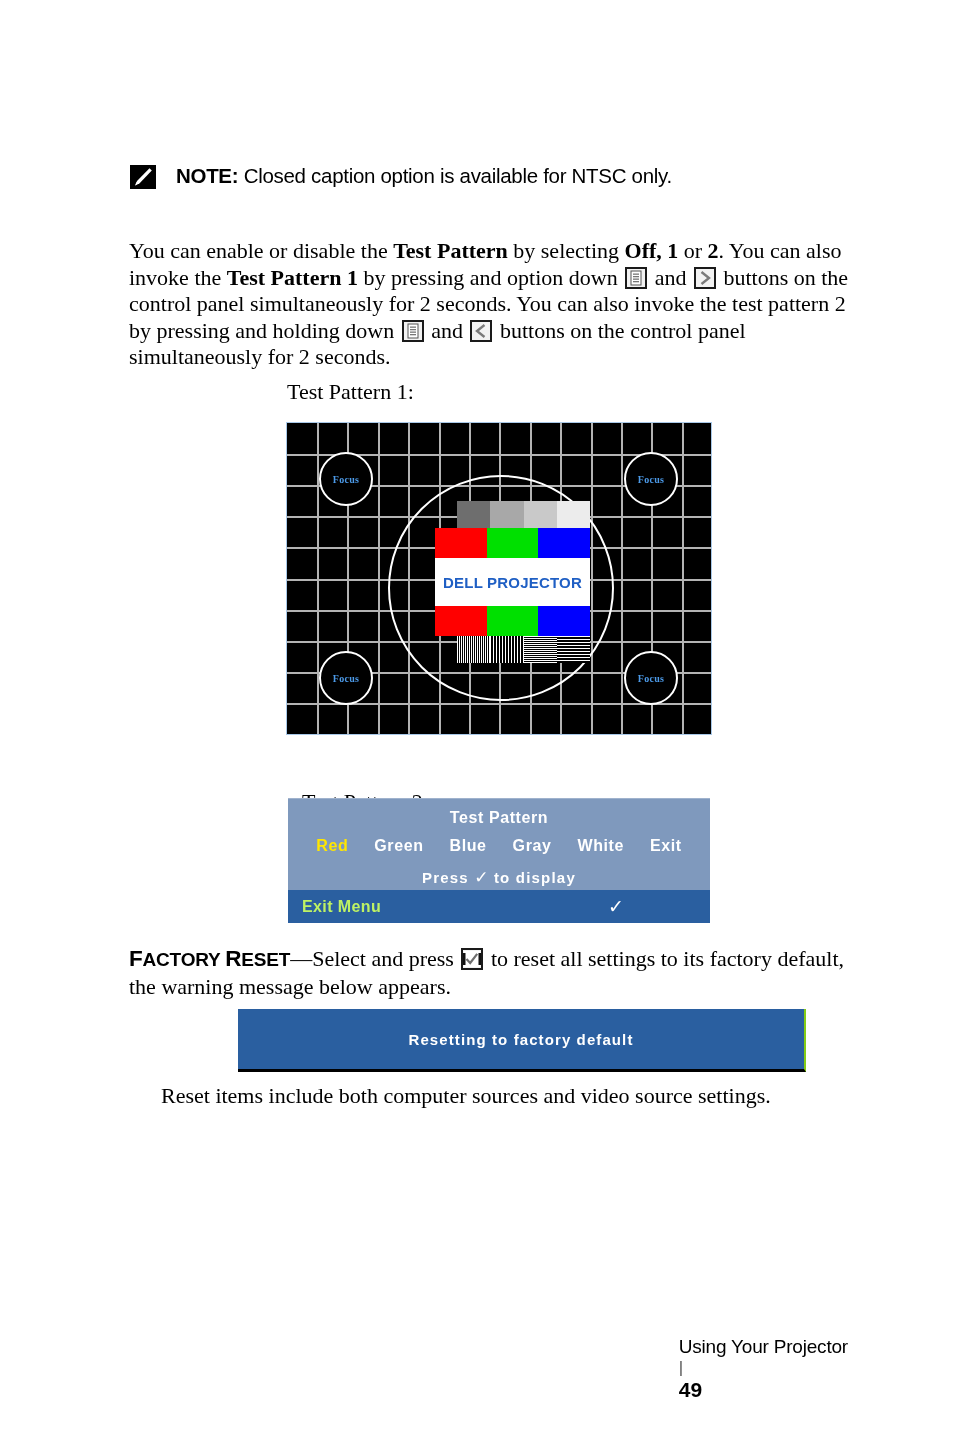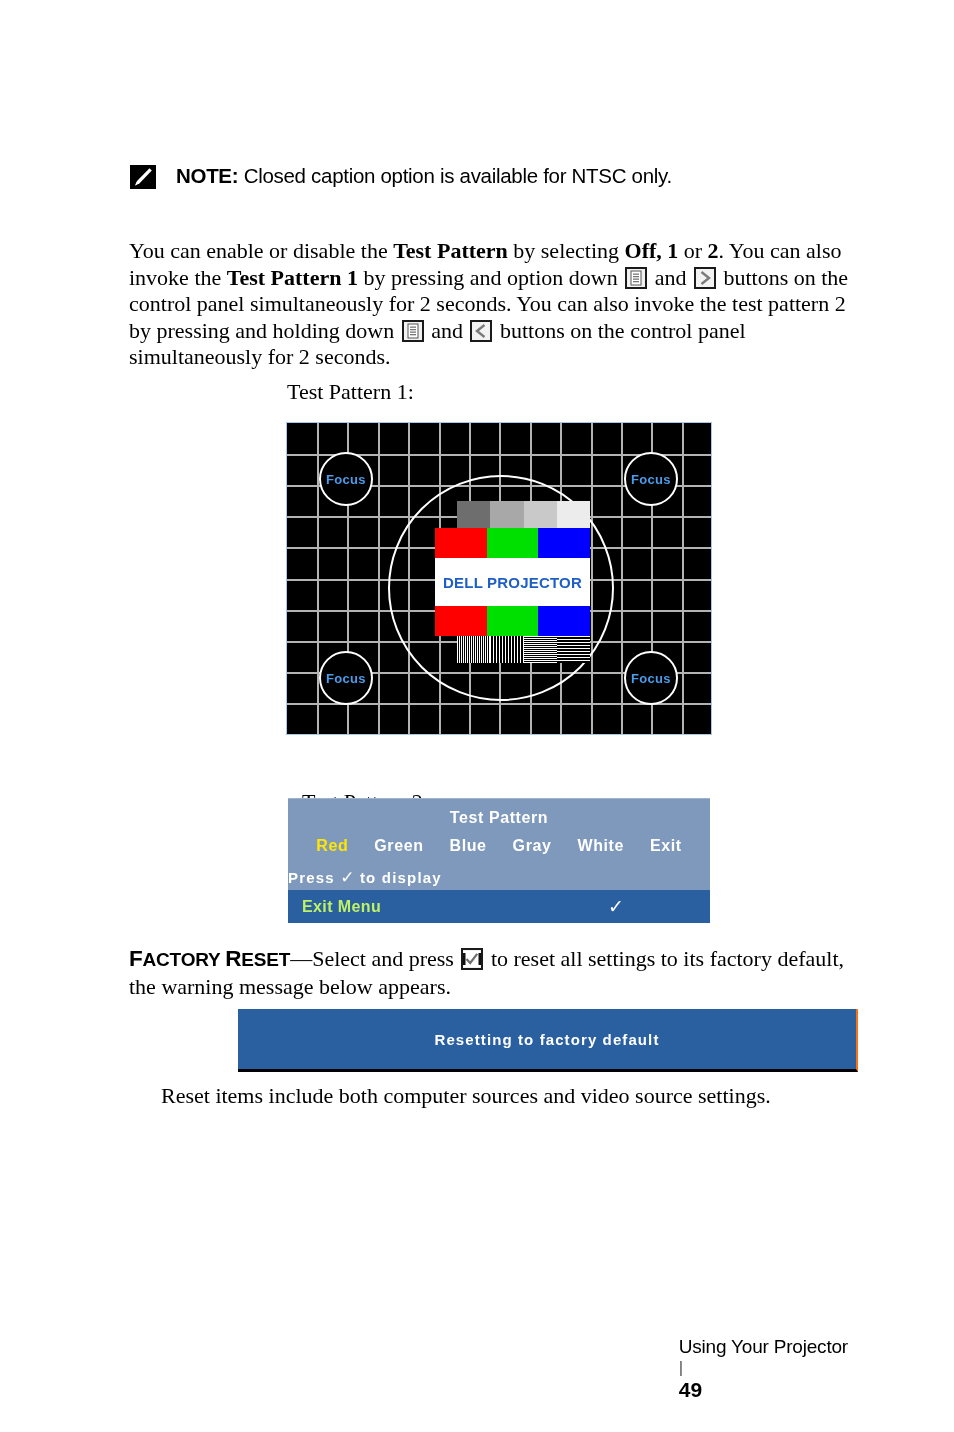--- a/index.html
+++ b/index.html
@@ -122,22 +122,22 @@
     height: 54px;
     border: 2px solid #ffffff;
     border-radius: 50%;
     background: #000;
     display: flex;
     align-items: center;
     justify-content: center;
     box-sizing: border-box;
   }
   .focus-circle span {
-    font-family: Liberation Sans, sans-serif;
-    font-size: 13px;
+    font-family: Liberation Serif, serif;
+    font-size: 10px;
     font-weight: bold;
     color: #4c9ae8;
     letter-spacing: 0.3px;
   }
   .center-circle {
     position: absolute;
     left: 101px;
     top: 52px;
     width: 226px;
     height: 226px;
@@ -212,21 +212,21 @@
     justify-content: center;
     gap: 26px;
     margin-top: 10px;
     font-size: 16px;
     font-weight: bold;
     letter-spacing: 0.6px;
     color: #ffffff;
   }
   .osd-options .selected { color: #ffe600; }
   .osd-press {
-    text-align: left;
+    text-align: center;
     color: #ffffff;
     font-weight: bold;
     font-size: 15px;
     letter-spacing: 1.2px;
     margin-top: 12px;
   }
   .osd-press .check { font-size: 17px; letter-spacing: 0; }
   .osd-exit {
     position: absolute;
     left: 0; bottom: 0;
@@ -250,25 +250,25 @@
     margin-left: auto;
     margin-right: 72px;
     line-height: 1;
   }
 
   
   #reset-banner {
     position: absolute;
     left: 238px;
     top: 1009px;
-    width: 620px;
+    width: 568px;
     height: 63px;
     background: #2a5fa0;
     border-bottom: 3px solid #000000;
-    border-right: 2px solid #f97316;
+    border-right: 2px solid #84cc16;
     display: flex;
     align-items: center;
     justify-content: center;
     box-sizing: border-box;
   }
   #reset-banner span {
     color: #ffffff;
     font-family: "Liberation Sans", "DejaVu Sans", sans-serif;
     font-weight: bold;
     font-size: 15px;

